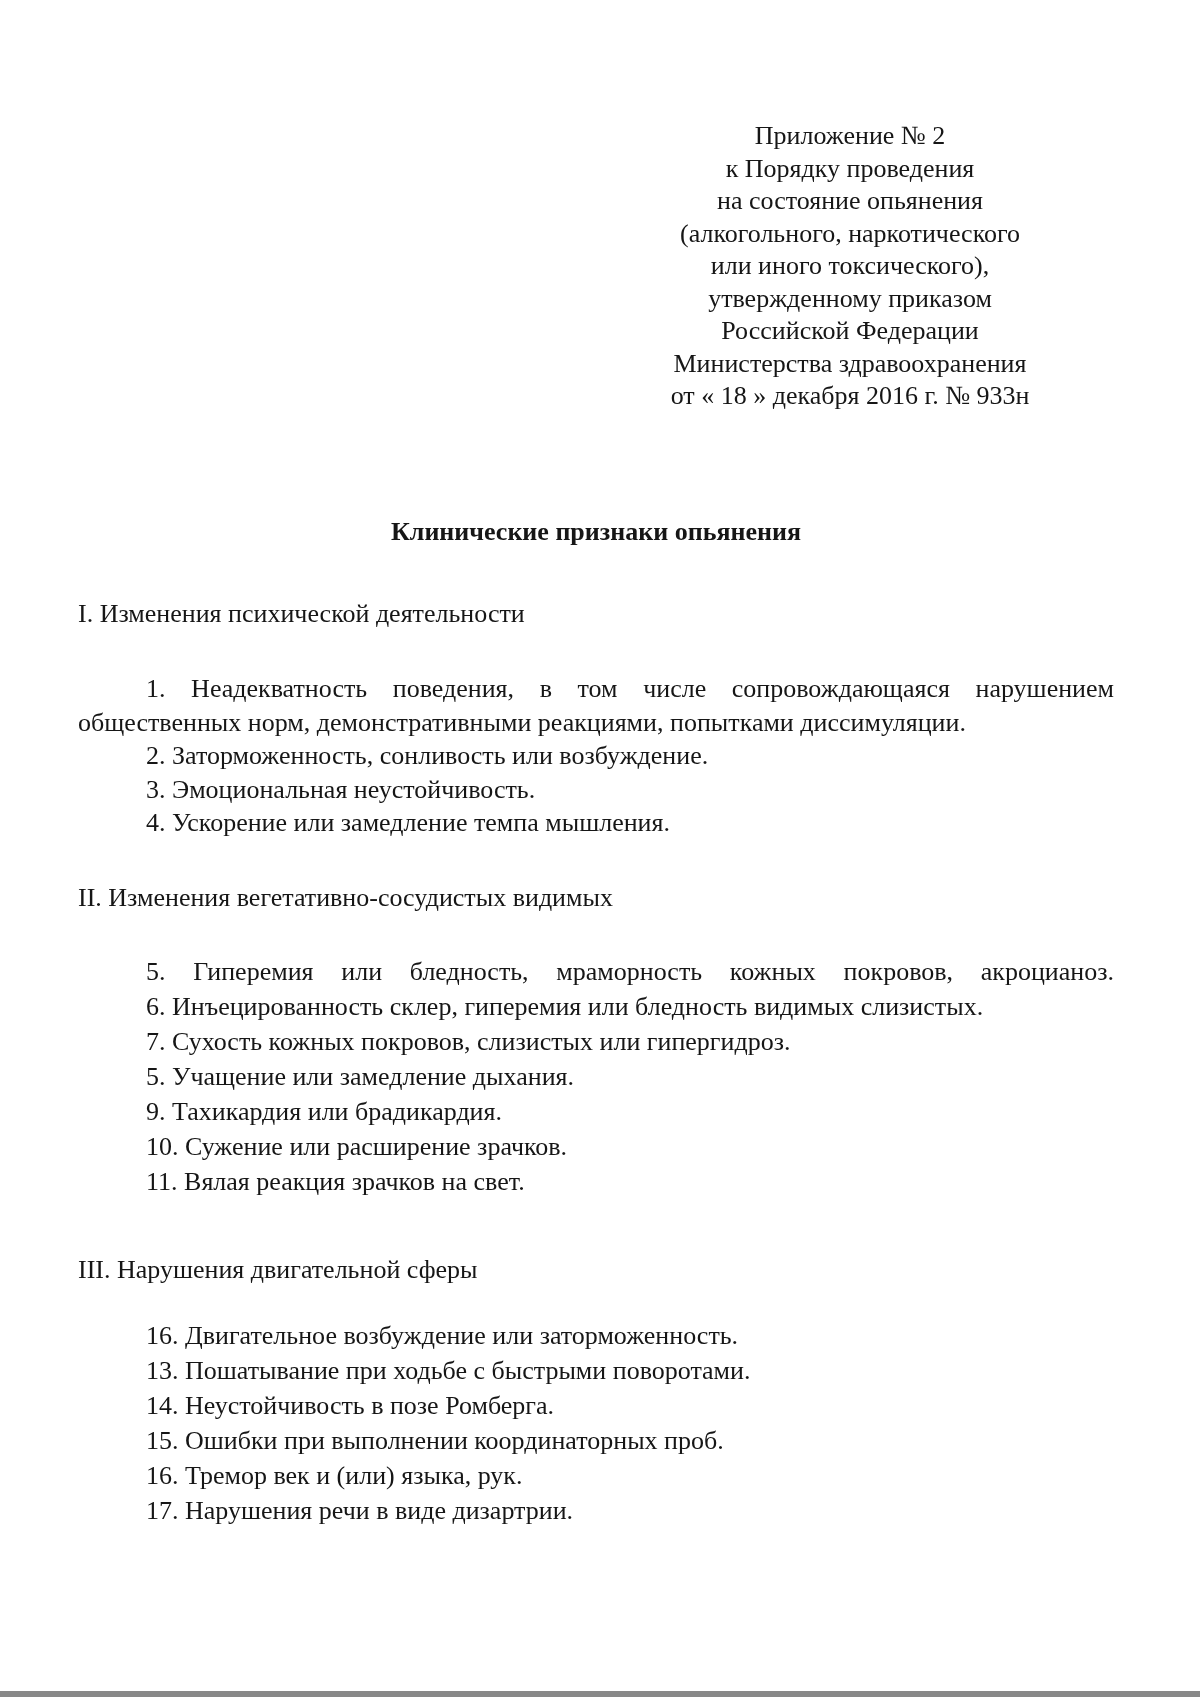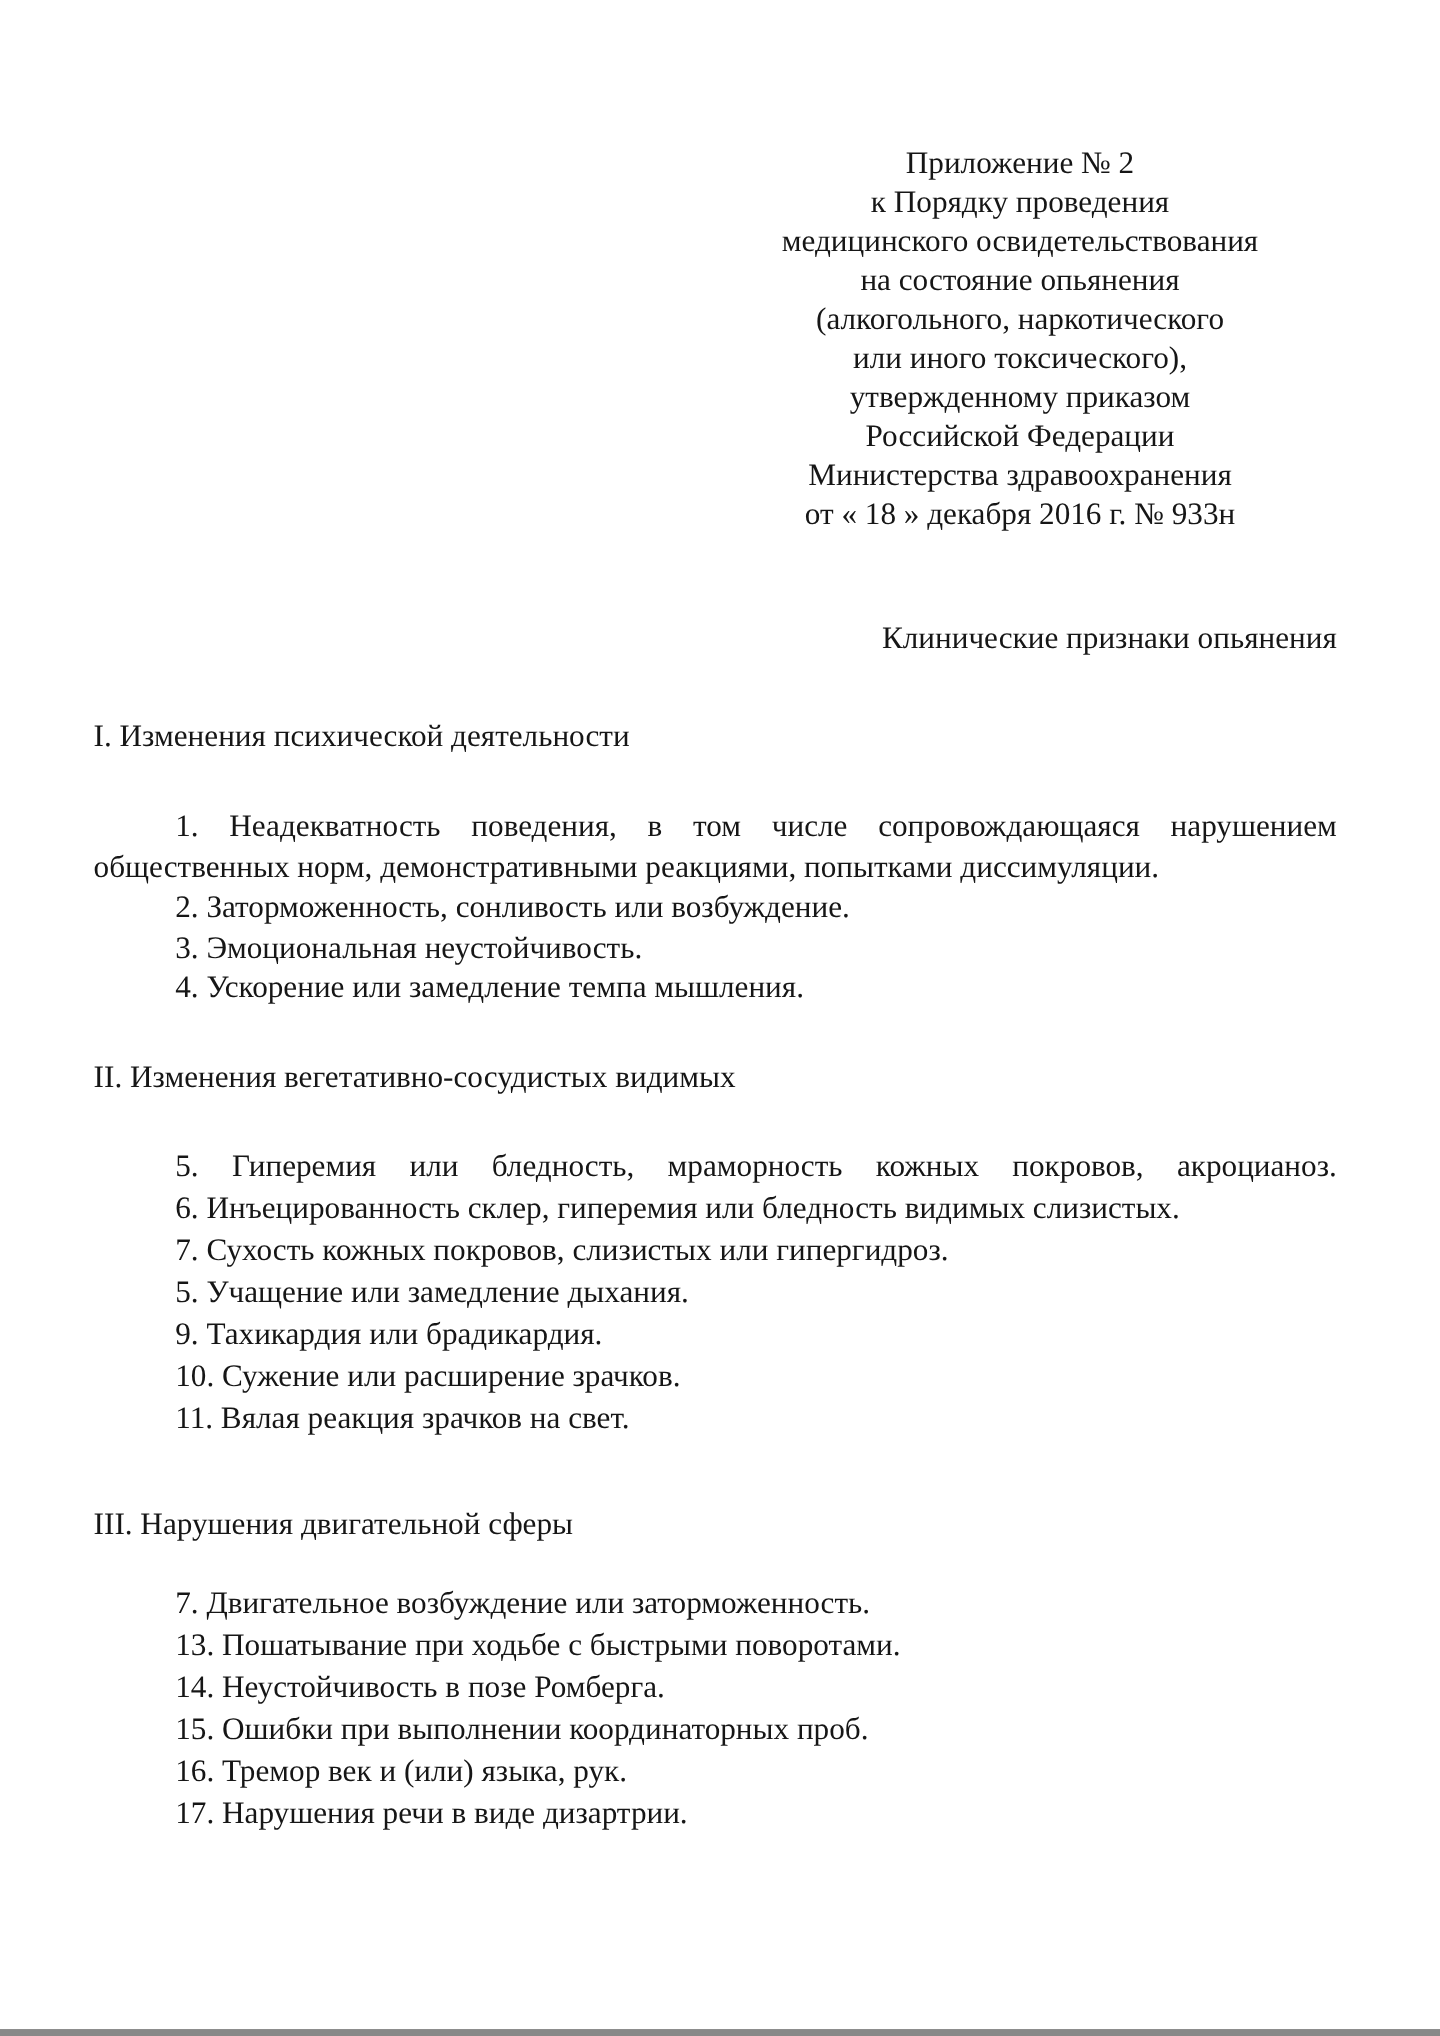--- a/index.html
+++ b/index.html
@@ -16,22 +16,22 @@
   .abs{position:absolute;}
   
   .hdr{
     left:600px;top:120px;width:500px;
     text-align:center;
     line-height:32.5px;
   }
   
   .doc-title{
     left:78px;top:517px;width:1036px;
-    text-align:right;
-    font-weight:normal;
+    text-align:center;
+    font-weight:bold;
   }
   
   .sec-heading{
     left:78px;width:1036px;
     text-align:left;
     line-height:32.5px;
   }
   
   .para-group{left:78px;width:1036px;}
   .para-group p{margin:0;text-indent:68px;}
@@ -47,21 +47,20 @@
   }
 </style>
 </head>
 <body>
 
 <div class="page">
 
   <div class="abs hdr">
     <div>Приложение № 2</div>
     <div>к Порядку проведения</div>
-    <div>медицинского освидетельствования</div>
     <div>на состояние опьянения</div>
     <div>(алкогольного, наркотического</div>
     <div>или иного токсического),</div>
     <div>утвержденному приказом</div>
     <div>Российской Федерации</div>
     <div>Министерства здравоохранения</div>
     <div>от « 18 » декабря 2016 г. № 933н</div>
   </div>
 
   <div class="abs doc-title">Клинические признаки опьянения</div>
@@ -83,21 +82,21 @@
     <p>7. Сухость кожных покровов, слизистых или гипергидроз.</p>
     <p>5. Учащение или замедление дыхания.</p>
     <p>9. Тахикардия или брадикардия.</p>
     <p>10. Сужение или расширение зрачков.</p>
     <p>11. Вялая реакция зрачков на свет.</p>
   </div>
 
   <div class="abs sec-heading" style="top:1254px">III. Нарушения двигательной сферы</div>
 
   <div class="abs para-group g3">
-    <p>7. Двигательное возбуждение или заторможенность.</p>
+    <p>16. Двигательное возбуждение или заторможенность.</p>
     <p>13. Пошатывание при ходьбе с быстрыми поворотами.</p>
     <p>14. Неустойчивость в позе Ромберга.</p>
     <p>15. Ошибки при выполнении координаторных проб.</p>
     <p>16. Тремор век и (или) языка, рук.</p>
     <p>17. Нарушения речи в виде дизартрии.</p>
   </div>
 
   <div class="abs artifact">'</div>
 
 </div>

